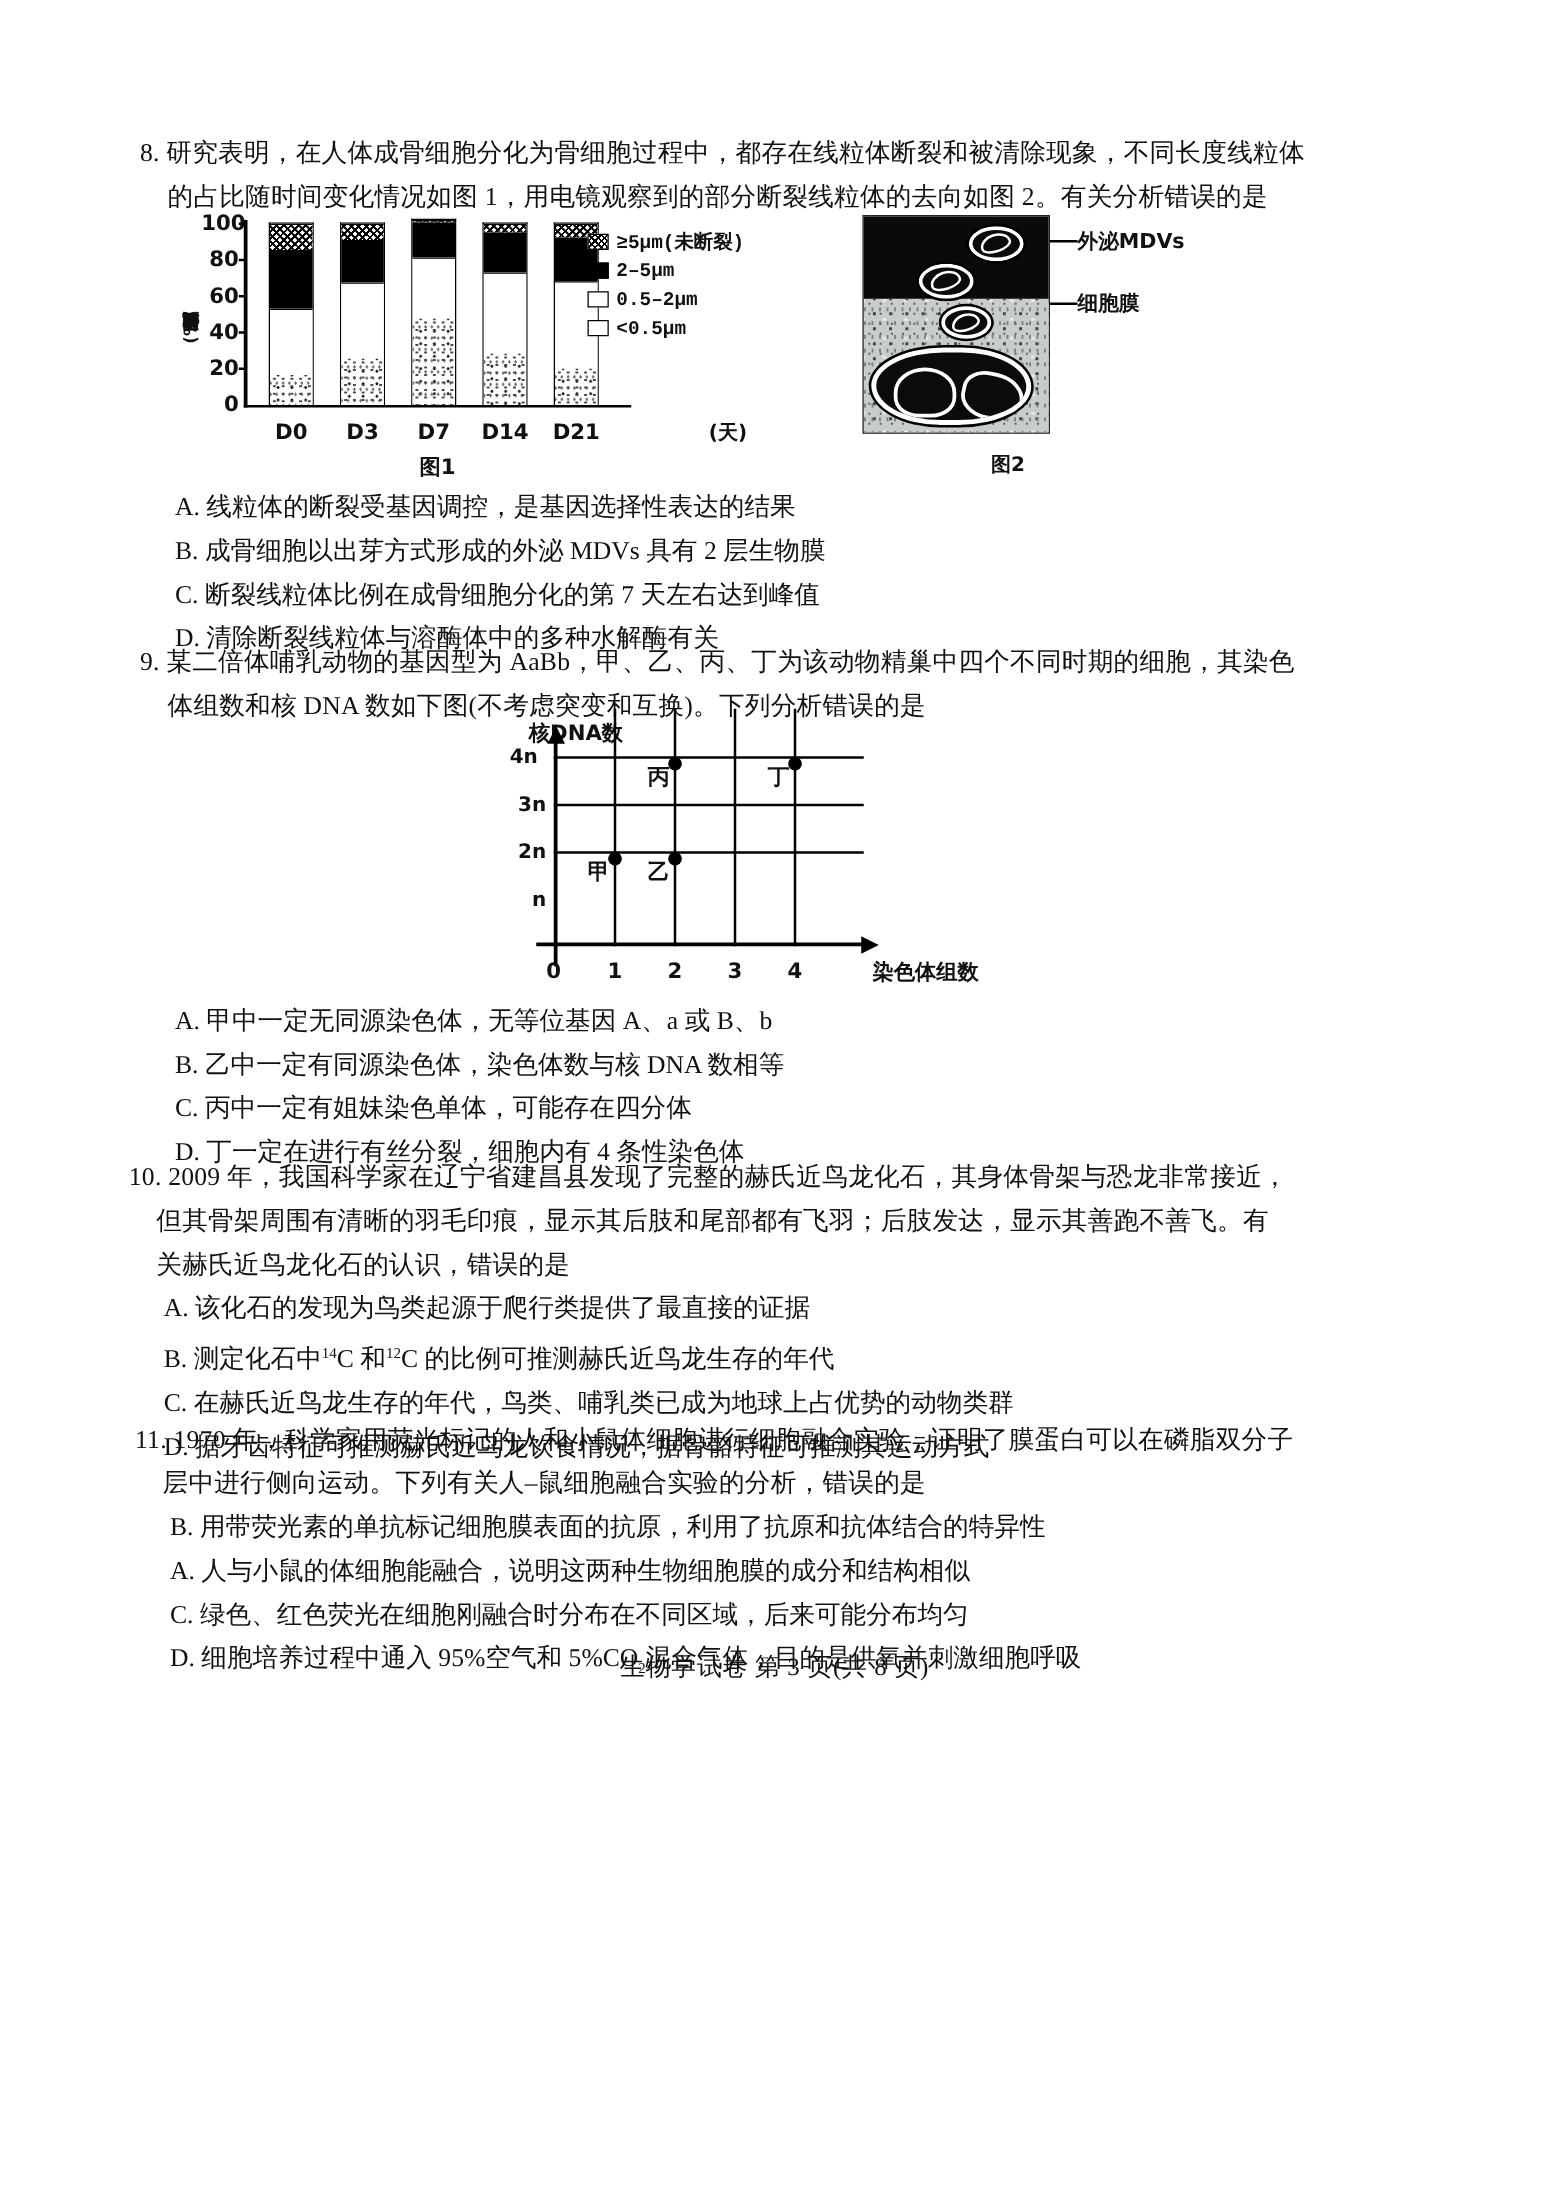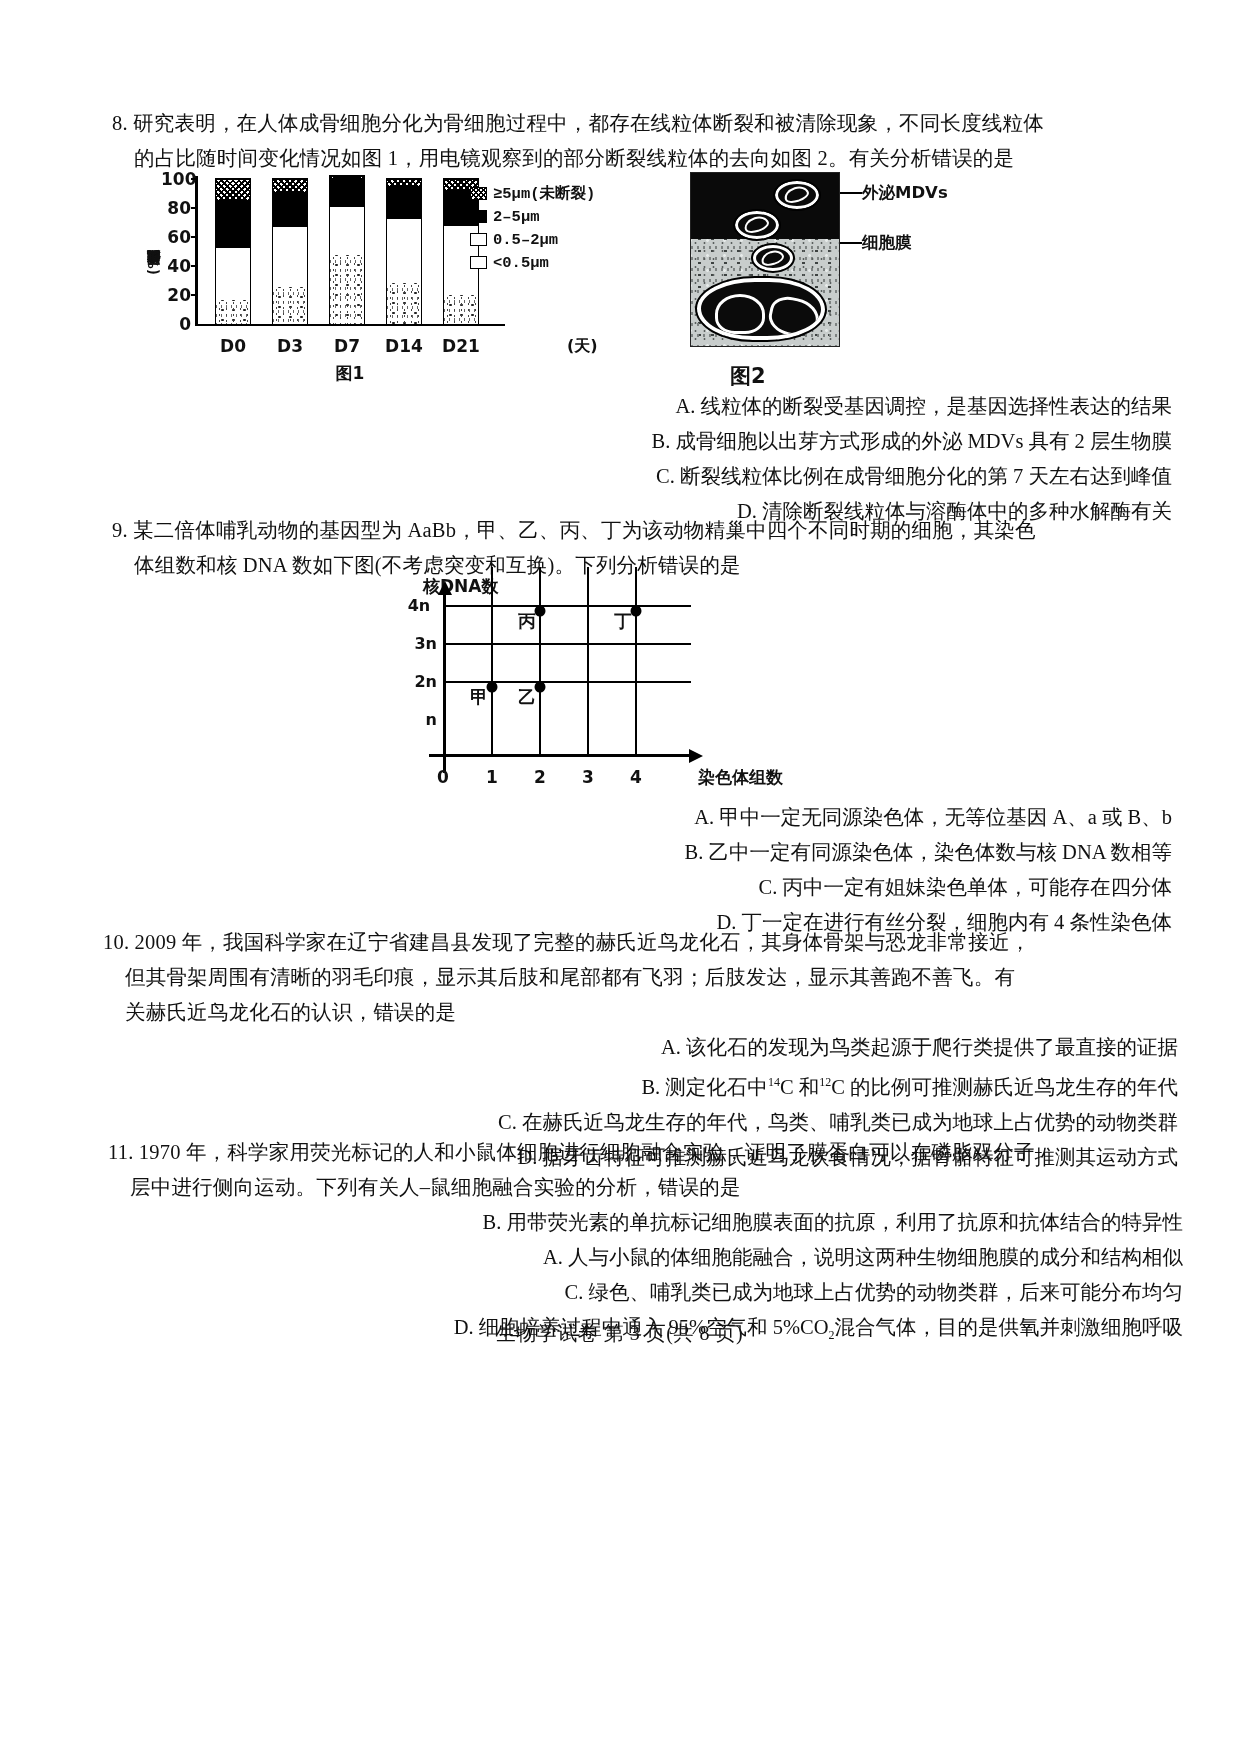--- a/index.html
+++ b/index.html
@@ -19,21 +19,20 @@
   .qline {
     font-size:20.5px;
     line-height:35px;
     letter-spacing:0.2px;
     white-space:nowrap;
   }
   .opt {
     font-size:20.5px;
     line-height:35px;
     white-space:nowrap;
-    text-align:right;
   }
   .indent1 { padding-left:22px; }
   .indent-opt { padding-left:28px; }
   sup, .sup { font-size:12px; vertical-align:super; }
   sub, .sub { font-size:12px; vertical-align:sub; }
 
   
   .fig1 { position:absolute; left:140px; top:170px; width:540px; height:215px; }
   .f1-ylab {
     position:absolute; left:0px; top:2px;
@@ -169,22 +168,22 @@
   }
   .f2-leader {
     position:absolute; height:2px; background:#000;
   }
   .f2-lab {
     position:absolute;
     font-family:"DejaVu Sans", sans-serif; font-weight:bold; font-size:16.5px;
     white-space:nowrap;
   }
   .f2-caption {
-    position:absolute; left:40px; top:192px; width:90px; text-align:left;
-    font-family:"DejaVu Sans", sans-serif; font-weight:bold; font-size:21px;
+    position:absolute; left:40px; top:192px; width:90px; text-align:right;
+    font-family:"DejaVu Sans", sans-serif; font-weight:bold; font-size:16px;
   }
 
   
   .fig3 { position:absolute; left:405px; top:575px; width:340px; height:225px; }
   .f3-title {
     position:absolute; left:18px; top:0px;
     font-family:"DejaVu Sans", sans-serif; font-weight:bold; font-size:17px;
   }
   .f3-grid {
     position:absolute; left:38px; top:30px; width:218px; height:152px;
@@ -415,19 +414,19 @@
     <div class="opt indent-opt">B. 测定化石中<span class="sup">14</span>C 和<span class="sup">12</span>C 的比例可推测赫氏近鸟龙生存的年代</div>
     <div class="opt indent-opt">C. 在赫氏近鸟龙生存的年代，鸟类、哺乳类已成为地球上占优势的动物类群</div>
     <div class="opt indent-opt">D. 据牙齿特征可推测赫氏近鸟龙饮食情况，据骨骼特征可推测其运动方式</div>
   </div>
 
   <div class="qblock" style="left:108px; top:1135px; width:1075px;">
     <div class="qline">11. 1970 年，科学家用荧光标记的人和小鼠体细胞进行细胞融合实验，证明了膜蛋白可以在磷脂双分子</div>
     <div class="qline indent1">层中进行侧向运动。下列有关人–鼠细胞融合实验的分析，错误的是</div>
     <div class="opt indent-opt">B. 用带荧光素的单抗标记细胞膜表面的抗原，利用了抗原和抗体结合的特异性</div>
     <div class="opt indent-opt">A. 人与小鼠的体细胞能融合，说明这两种生物细胞膜的成分和结构相似</div>
-    <div class="opt indent-opt">C. 绿色、哺乳类已成为地球上占优势的动物类群，后来可能分布均匀</div>
+    <div class="opt indent-opt">C. 绿色、红色荧光在细胞刚融合时分布在不同区域，后来可能分布均匀</div>
     <div class="opt indent-opt">D. 细胞培养过程中通入 95%空气和 5%CO<span class="sub">2</span>混合气体，目的是供氧并刺激细胞呼吸</div>
   </div>
 
   <div class="footer">生物学试卷 第 3 页(共 8 页)</div>
 
 </div>
 
 </body></html>

